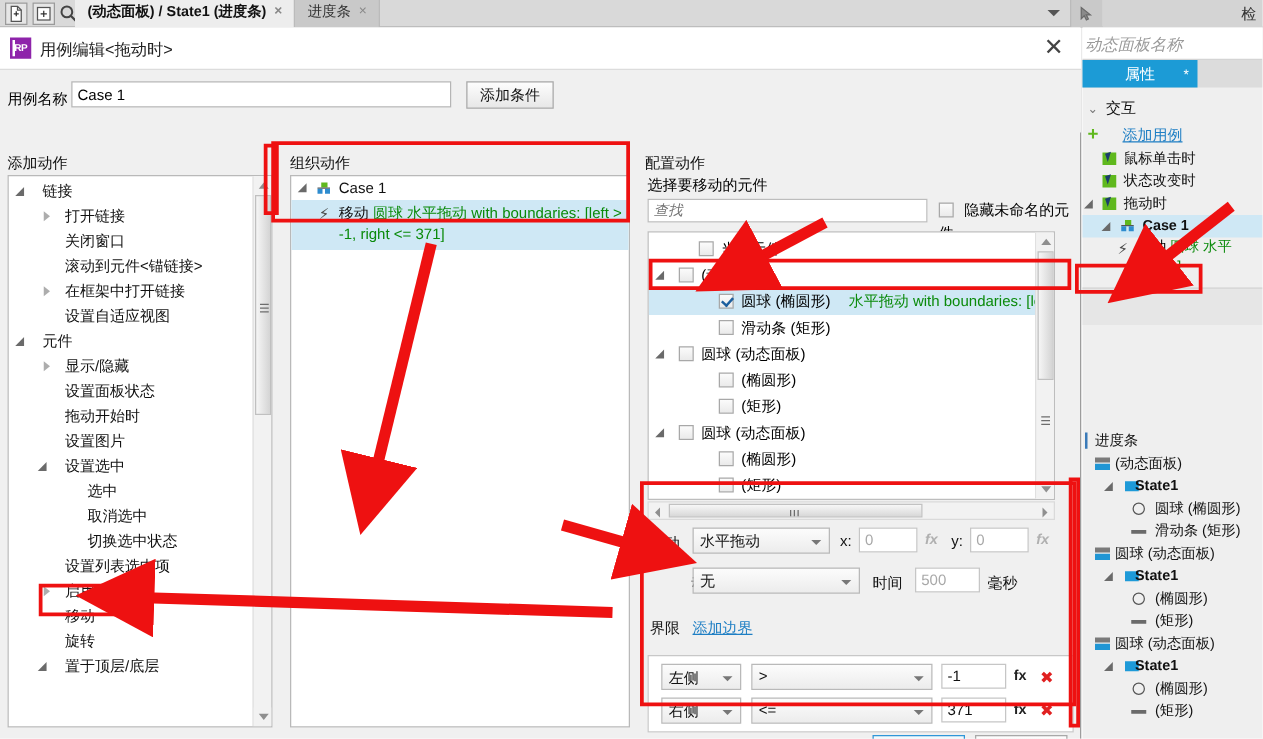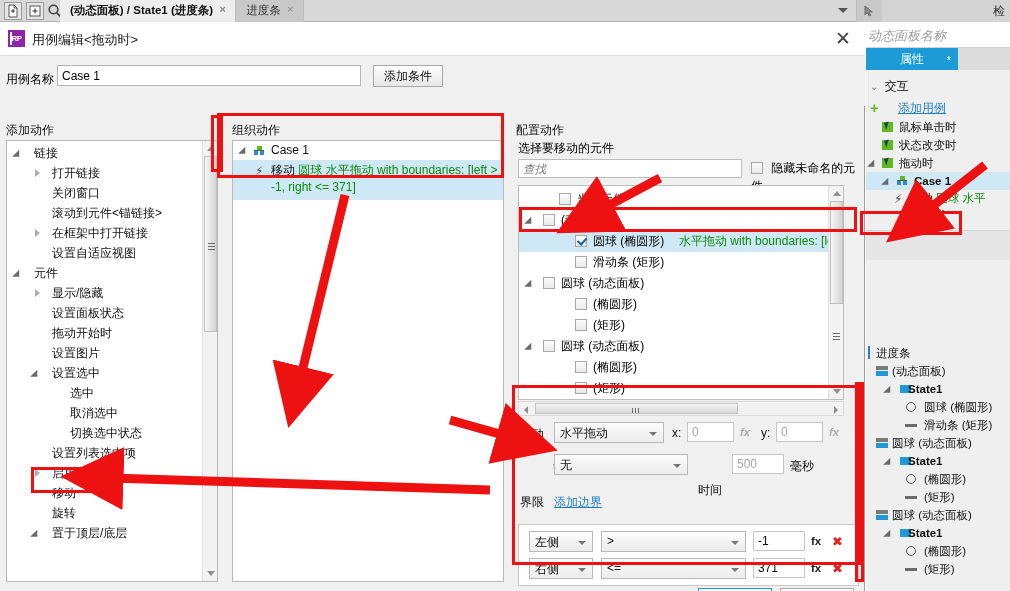--- a/index.html
+++ b/index.html
@@ -450,21 +450,21 @@
         <div class="fx" style="left:222px; top:4px;">fx</div>
         <div class="f-lbl" style="left:243px; top:4px;">y:</div>
         <input class="txtin" style="left: 258px; top: 0px; width: 47px;" value="0">
         <div class="fx" style="left:311px; top:4px;">fx</div>
 
         <div class="f-lbl" style="left:2px; top:36px;margin-left:33px;">动画</div>
         <div class="sel-box" style="left:36px; top:32px; width:134px;">
           <span class="txt">无</span>
           <span class="car"></span>
         </div>
-        <div class="f-lbl" style="left:180px; top:36px;margin-top:24px;">时间</div>
+        <div class="f-lbl" style="left:180px; top:36px;">时间</div>
         <input class="txtin" style="left: 214px; top: 32px; width: 52px;" value="500">
         <div class="f-lbl" style="left:272px; top:36px;">毫秒</div>
 
         <div class="f-lbl" style="left:2px; top:72px;">界限</div>
         <div class="lnk" style="left:36px; top:72px;">添加边界</div>
       </div>
 
       <div class="bound-box">
         <div id="bounds-rows" style="position:absolute;left:0;top:0;width:339px;">
             <div style="position: absolute; left: 0px; top: 6px; height: 23px; width: 339px;">

